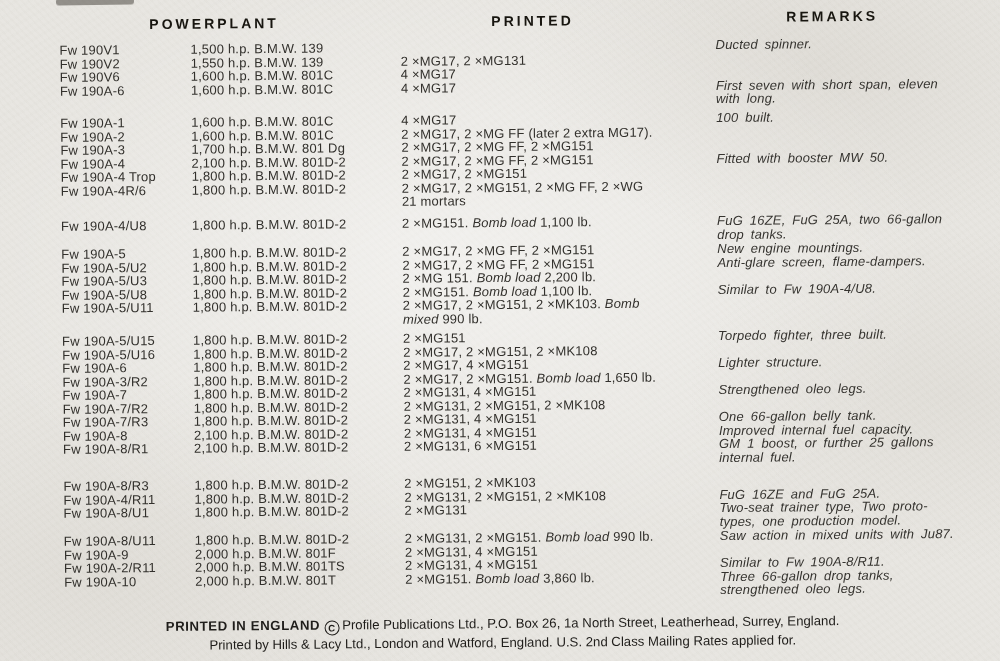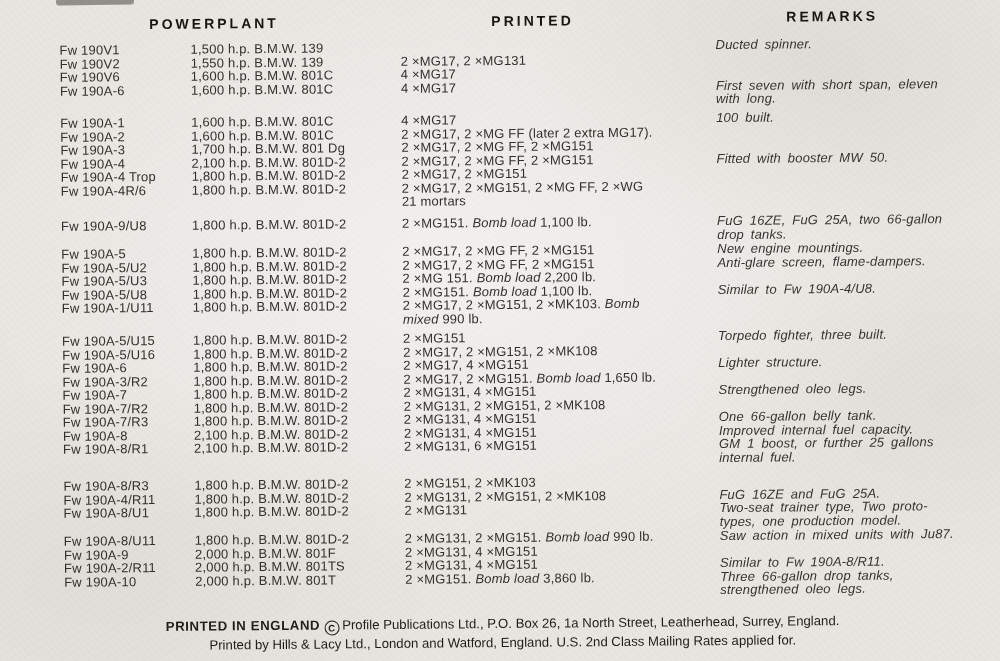--- a/index.html
+++ b/index.html
@@ -126,21 +126,21 @@
           <div class="row">
             <div class="cell model">Fw 190A-4R/6</div>
             <div class="cell powerplant">1,800 h.p. B.M.W. 801D-2</div>
             <div class="cell armament">2 ×MG17, 2 ×MG151, 2 ×MG FF, 2 ×WG
 21 mortars</div>
             <div class="cell remarks"></div>
           </div>
         </div>
         <div class="group" style="top: 216px;">
           <div class="row">
-            <div class="cell model">Fw 190A-9/U8</div>
+            <div class="cell model">Fw 190A-4/U8</div>
             <div class="cell powerplant">1,800 h.p. B.M.W. 801D-2</div>
             <div class="cell armament">2 ×MG151. <i>Bomb load</i> 1,100 lb.</div>
             <div class="cell remarks">FuG 16ZE, FuG 25A, two 66-gallon
 drop tanks.</div>
           </div>
         </div>
         <div class="group" style="top: 244px;">
           <div class="row">
             <div class="cell model">Fw 190A-5</div>
             <div class="cell powerplant">1,800 h.p. B.M.W. 801D-2</div>
@@ -159,21 +159,21 @@
             <div class="cell armament">2 ×MG 151. <i>Bomb load</i> 2,200 lb.</div>
             <div class="cell remarks"></div>
           </div>
           <div class="row">
             <div class="cell model">Fw 190A-5/U8</div>
             <div class="cell powerplant">1,800 h.p. B.M.W. 801D-2</div>
             <div class="cell armament">2 ×MG151. <i>Bomb load</i> 1,100 lb.</div>
             <div class="cell remarks">Similar to Fw 190A-4/U8.</div>
           </div>
           <div class="row">
-            <div class="cell model">Fw 190A-1/U11</div>
+            <div class="cell model">Fw 190A-5/U11</div>
             <div class="cell powerplant">1,800 h.p. B.M.W. 801D-2</div>
             <div class="cell armament">2 ×MG17, 2 ×MG151, 2 ×MK103. <i>Bomb</i>
 <i>mixed</i> 990 lb.</div>
             <div class="cell remarks"></div>
           </div>
         </div>
         <div class="group" style="top: 331px;">
           <div class="row">
             <div class="cell model">Fw 190A-5/U15</div>
             <div class="cell powerplant">1,800 h.p. B.M.W. 801D-2</div>

